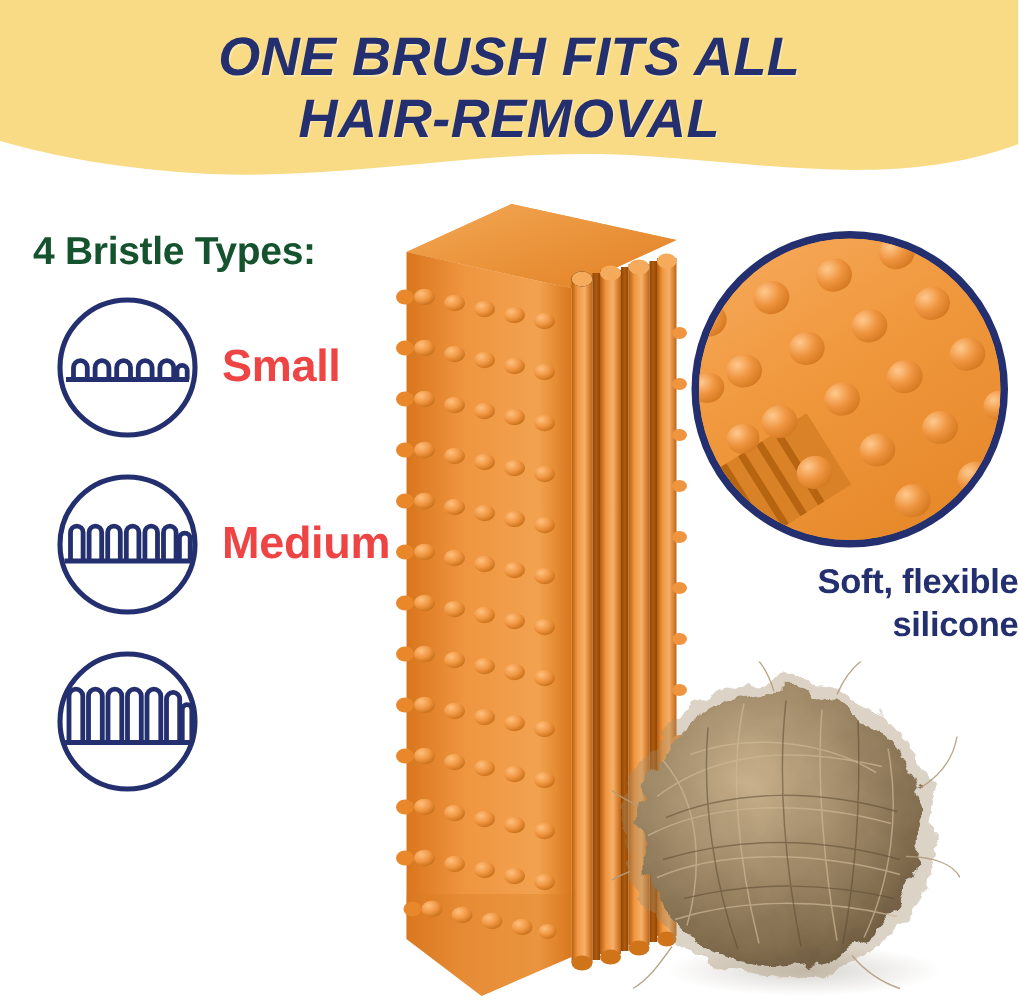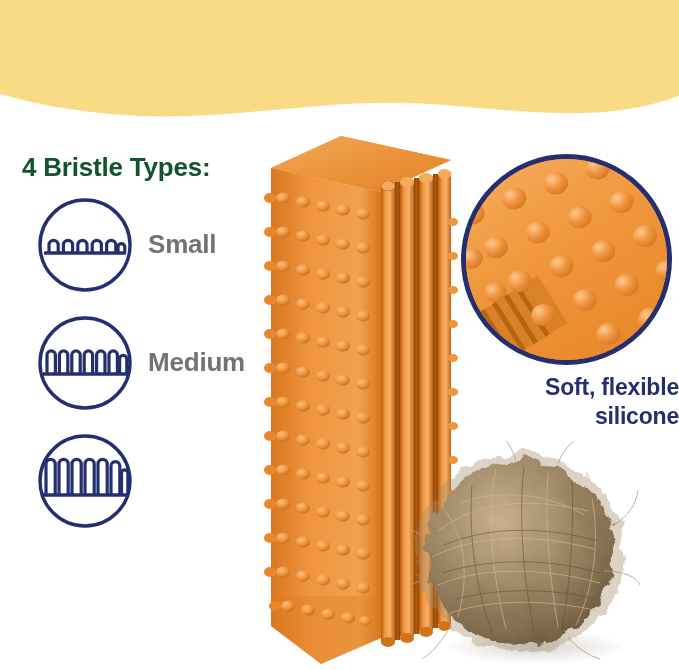--- a/index.html
+++ b/index.html
@@ -77,22 +77,22 @@
     height: 98px;
   }
   .bristle-icon svg { display: block; width: 98px; height: 98px; }
   .bristle-label {
     position: absolute;
     left: 148px;
     top: 0;
     height: 98px;
     display: flex;
     align-items: center;
-    color: #737373;
-    font-size: 26px;
+    color: #ef4444;
+    font-size: 30px;
     font-weight: bold;
     line-height: 1.12;
     white-space: pre-line;
     letter-spacing: -0.2px;
   }
 
   
   .brush {
     position: absolute;
     left: 243px;
@@ -140,20 +140,22 @@
   }
   .hairball svg { display: block; width: 100%; height: 100%; }
 </style>
 </head>
 <body>
 
 <div class="banner">
   <svg class="banner-bg" viewBox="0 0 679 128" preserveAspectRatio="none">
     <path d="M0,0 H679 V96 C600,125 520,110 430,104 C330,97 240,120 140,116 C80,113 35,104 0,94 Z" fill="#fadb85"></path>
   </svg>
+  <div class="banner-title">ONE BRUSH FITS ALL
+HAIR-REMOVAL</div>
 </div>
 
 <div class="bristle-heading">4 Bristle Types:</div>
 
 <div class="bristle-list">
 
   <div class="bristle-row">
     <span class="bristle-icon">
       <svg viewBox="0 0 98 98">
         <circle cx="49" cy="49" r="45" fill="none" stroke="#232f6e" stroke-width="3.4"></circle>

